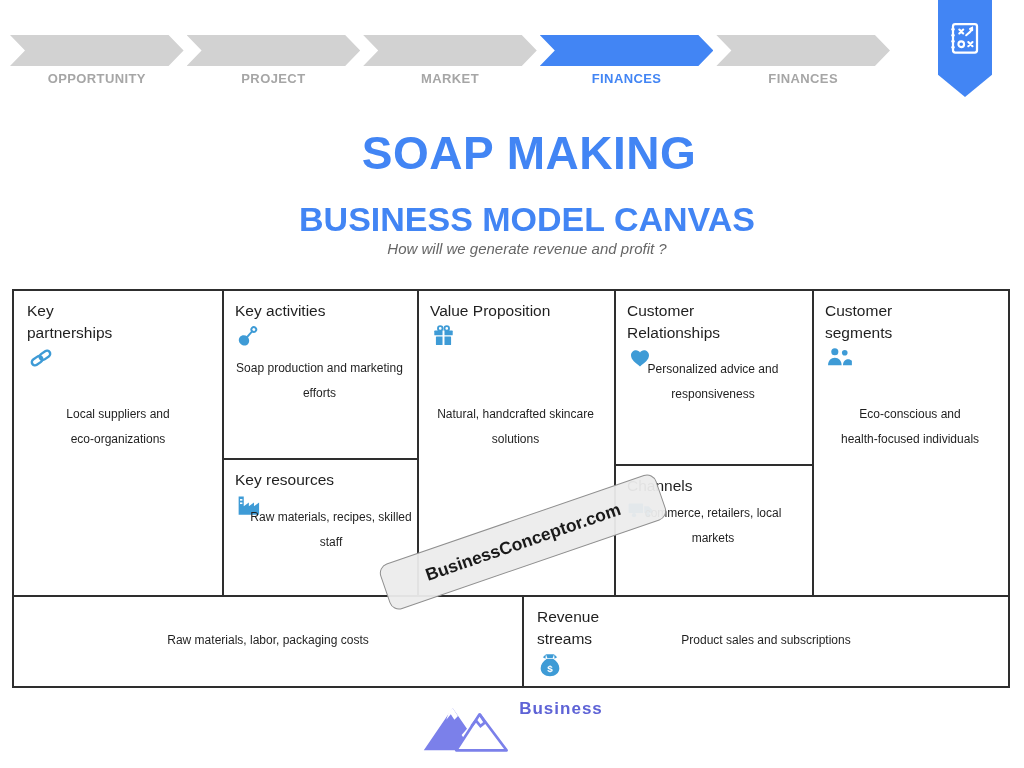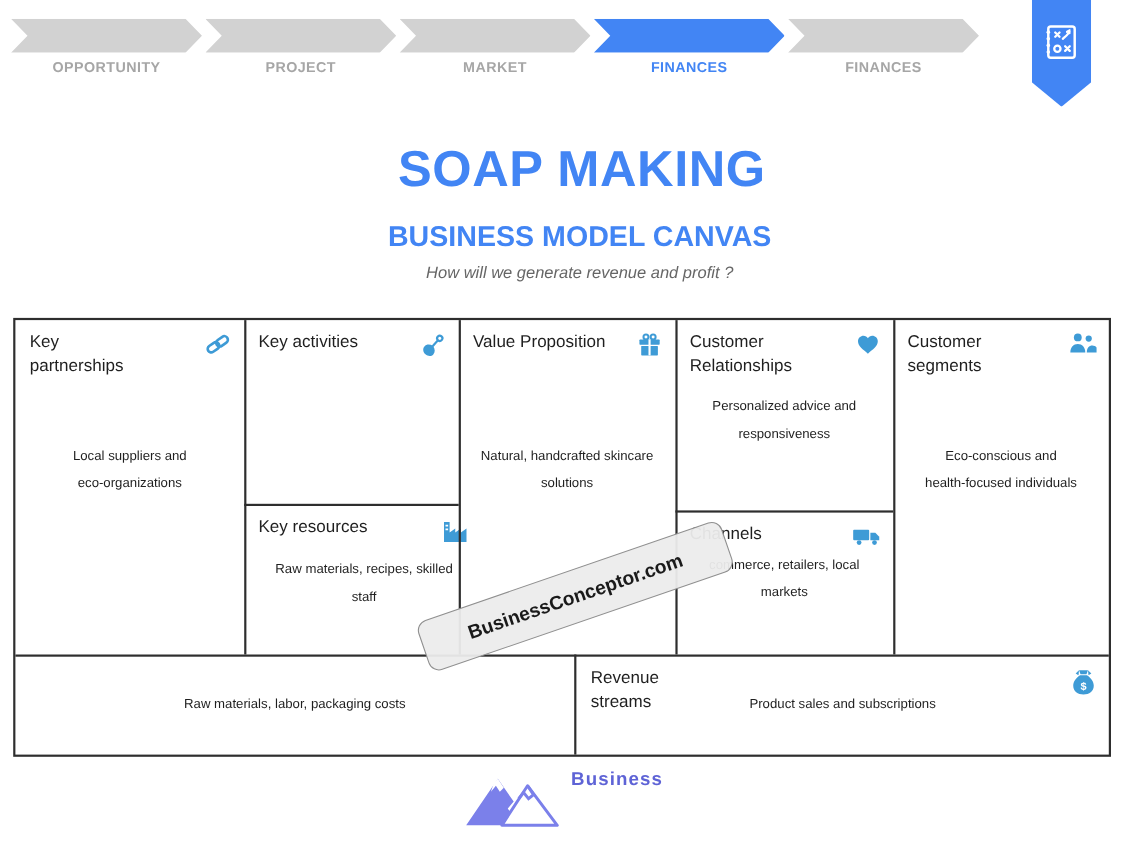--- a/index.html
+++ b/index.html
@@ -1,50 +1,50 @@
 <!DOCTYPE html>
 <html><head>
 <meta charset="utf-8">
 <style>
   html,body{margin:0;padding:0;background:#fff;}
   .page{position:relative;width:1024px;height:768px;background:#ffffff;
         font-family:"Liberation Sans",sans-serif;overflow:hidden;}
 
   
   .stepper{position:absolute;left:10px;top:17px;width:880px;height:48px;display:flex;gap:3px;}
-  .step{flex:1;position:relative;}
+  .step{flex:1;position:relative;margin-top:18px;}
   .step-chev{height:31px;background:#D2D2D2;
     clip-path:polygon(0 0, calc(100% - 15px) 0, 100% 50%, calc(100% - 15px) 100%, 0 100%, 15px 50%);}
   .step.active .step-chev{background:#4285F4;}
   .step-label{margin-top:5px;text-align:center;font-size:13px;font-weight:bold;
     color:#A6A6A6;letter-spacing:.4px;}
   .step.active .step-label{color:#4285F4;}
 
   
   .badge{position:absolute;left:938px;top:0;width:54px;height:97px;background:#4285F4;
     clip-path:polygon(0 0,100% 0,100% 77%,50% 100%,0 77%);}
   .badge svg{position:absolute;left:9px;top:20px;}
 
   
   .main-title{position:absolute;left:0;right:0;top:126px;text-align:center;padding-left:34px;
     font-size:46px;font-weight:bold;color:#4285F4;letter-spacing:.5px;}
   .sub-title{position:absolute;left:0;right:0;top:200px;text-align:center;padding-left:30px;
-    font-size:26px;font-weight:bold;color:#4285F4;}
+    font-size:34px;font-weight:bold;color:#4285F4;}
   .tagline{position:absolute;left:0;right:0;top:240px;text-align:center;padding-left:30px;
     font-size:15px;font-style:italic;color:#666;}
 
   
   .canvas{position:absolute;left:12px;top:289px;width:998px;height:399px;
     border:2px solid #2E2E2E;box-sizing:border-box;background:#fff;}
   .vline,.hline{position:absolute;background:#2E2E2E;z-index:1;}
   .vline{width:2px;} .hline{height:2px;}
 
   .cell{position:absolute;box-sizing:border-box;}
   .cell-head{display:flex;justify-content:space-between;align-items:flex-start;
-    padding:9px 10px 0 13px;}
+    padding:9px 10px 0 13px;flex-direction:column;}
   .cell-title{font-size:15.5px;color:#1F1F1F;line-height:1.45;white-space:pre-line;}
   .cell-icon{flex:0 0 auto;margin-top:1px;}
   .cell-icon svg{display:block;}
   .cell-content{position:absolute;left:6px;right:6px;text-align:center;
     font-size:12px;color:#1F1F1F;line-height:25px;white-space:pre-line;}
 
   
   .watermark{position:absolute;left:377px;top:518px;width:290px;height:46px;
     background:rgba(236,236,236,.95);border:1px solid #8F8F8F;border-radius:10px;
     transform:rotate(-19deg);display:flex;align-items:center;justify-content:center;
@@ -142,20 +142,22 @@
         <span class="cell-icon">
           <svg width="26" height="26" viewBox="0 0 24 24">
             <g transform="rotate(42 12 12)">
               <circle cx="12" cy="4" r="2.2" fill="none" stroke="#3E9BD6" stroke-width="1.8"></circle>
               <rect x="11.1" y="6" width="1.8" height="7" fill="#3E9BD6"></rect>
               <path d="M12 12.5 c3.2,0.8 5,2.6 5,5.2 c0,2.4 -2.2,4.3 -5,4.3 c-2.8,0 -5,-1.9 -5,-4.3 c0,-2.6 1.8,-4.4 5,-5.2 z" fill="#3E9BD6"></path>
             </g>
           </svg>
         </span>
       </div>
+      <div class="cell-content" style="top:65px">Soap production and marketing
+efforts</div>
     </div>
 
     <div class="cell" style="left:208px;top:169px;width:218px;height:135px">
       <div class="cell-head">
         <div class="cell-title">Key resources</div>
         <span class="cell-icon">
           <svg width="30" height="25" viewBox="0 0 26 22">
             <path d="M3,20 V4 h4.5 v8.5 l4.5,-3.2 v3.2 l4.5,-3.2 v3.2 l4.5,-3.2 V20 z" fill="#3E9BD6"></path>
             <rect x="4.2" y="6.2" width="2.1" height="1.4" fill="#fff"></rect>
             <rect x="4.2" y="9.2" width="2.1" height="1.4" fill="#fff"></rect>

